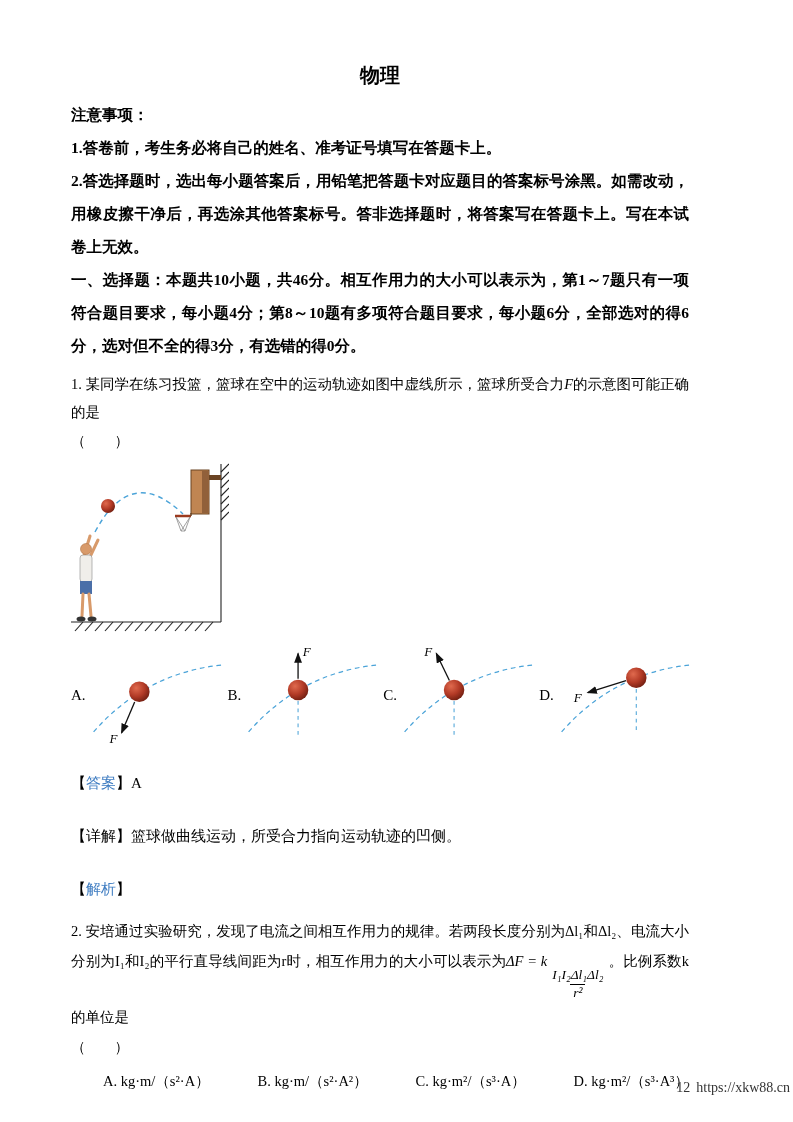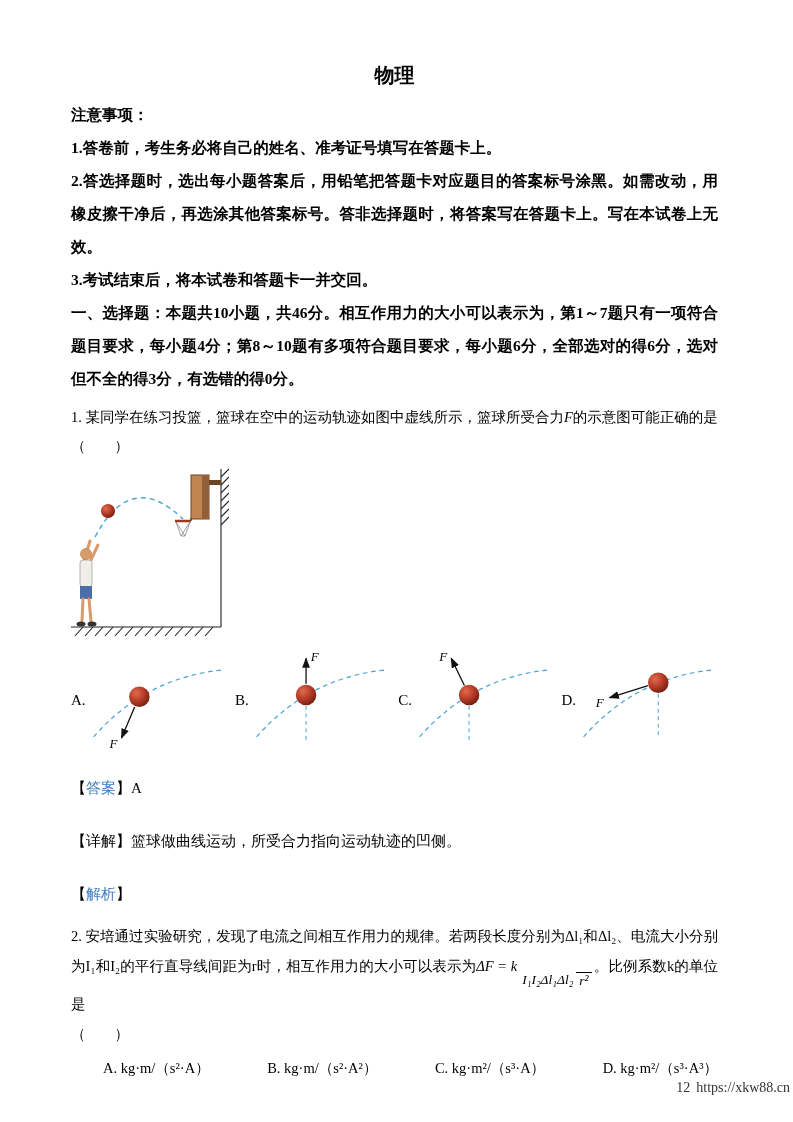--- a/index.html
+++ b/index.html
@@ -4,38 +4,38 @@
 <style>
   * { margin:0; padding:0; box-sizing:border-box; }
   html,body { width:793px; height:1122px; }
   body {
     background:#ffffff;
     color:#000;
     font-family:"Liberation Serif","DejaVu Serif",serif;
     position:relative;
     overflow:hidden;
   }
-  .page { padding:60px 75px 0 71px; }
+  .page { padding:60px 104px 0 71px; }
   .title { text-align:center; font-size:20px; font-weight:bold; line-height:30px; margin-bottom:8px; }
   .bold-block { font-weight:bold; font-size:15.5px; line-height:33px; text-align:justify; }
   .body-text { font-size:14.5px; line-height:28px; text-align:justify; }
   .q1-text { margin-top:8px; }
   .var { font-style:italic; font-family:"Liberation Serif",serif; }
   .main-figure { display:block; margin:6px 0 2px 0; }
   .options-row { display:flex; justify-content:space-between; margin-top:10px; }
   .option-cell { display:flex; align-items:center; }
   .opt-label { font-size:15px; margin-right:2px; }
   .ans-line { font-size:15px; line-height:33px;margin-top:20px; }
   .ans-line:first-of-type { margin-top:8px; }
   .blue { color:#3e7cc1; }
   .q2-text { margin-top:10px; line-height:30px; }
   .formula { white-space:nowrap; }
   .formula .lhs { font-style:italic; }
   .frac {
-    display:inline-flex; align-items:center;
+    display:inline-flex; flex-direction:column; align-items:center;
     vertical-align:-13px; margin:0 2px; font-style:italic;
     font-size:13.5px; line-height:1.25;
   }
   .frac .num { padding:0 3px; }
   .frac .den { border-top:1px solid #000; padding:0 3px; }
   .blank-line { font-size:14.5px; line-height:30px; }
   .q2-options { display:flex; justify-content:space-between; margin-top:10px; font-size:14.5px;margin-left:32px; }
   .q2-opt { white-space:nowrap; }
   .footer { position:absolute; left:0; right:0; bottom:26px; text-align:right; font-size:14px; color:#333; }
   .footer span { margin:0 3px; }
@@ -44,21 +44,20 @@
 </head>
 <body>
 
 <div class="page">
 
   <h1 class="title">物理</h1>
 
   <p class="bold-block">注意事项：</p>
   <p class="bold-block">1.答卷前，考生务必将自己的姓名、准考证号填写在答题卡上。</p>
   <p class="bold-block">2.答选择题时，选出每小题答案后，用铅笔把答题卡对应题目的答案标号涂黑。如需改动，用橡皮擦干净后，再选涂其他答案标号。答非选择题时，将答案写在答题卡上。写在本试卷上无效。</p>
-  <p class="bold-block">3.考试结束后，将本试卷和答题卡一并交回。</p>
   <p class="bold-block">一、选择题：本题共10小题，共46分。相互作用力的大小可以表示为，第1～7题只有一项符合题目要求，每小题4分；第8～10题有多项符合题目要求，每小题6分，全部选对的得6分，选对但不全的得3分，有选错的得0分。</p>
 
   <p class="body-text q1-text"><span>1. 某同学在练习投篮，篮球在空中的运动轨迹如图中虚线所示，篮球所受合力</span><span class="var">F</span><span>的示意图可能正确的是</span></p>
   <p class="blank-line">（　　）</p>
 
   <svg class="main-figure" width="158" height="172" viewBox="0 0 158 172">
     <defs>
       <radialGradient id="gMain" cx="35%" cy="32%" r="75%">
         <stop offset="0%" stop-color="#e06a4e"></stop>
         <stop offset="55%" stop-color="#b23a26"></stop>

